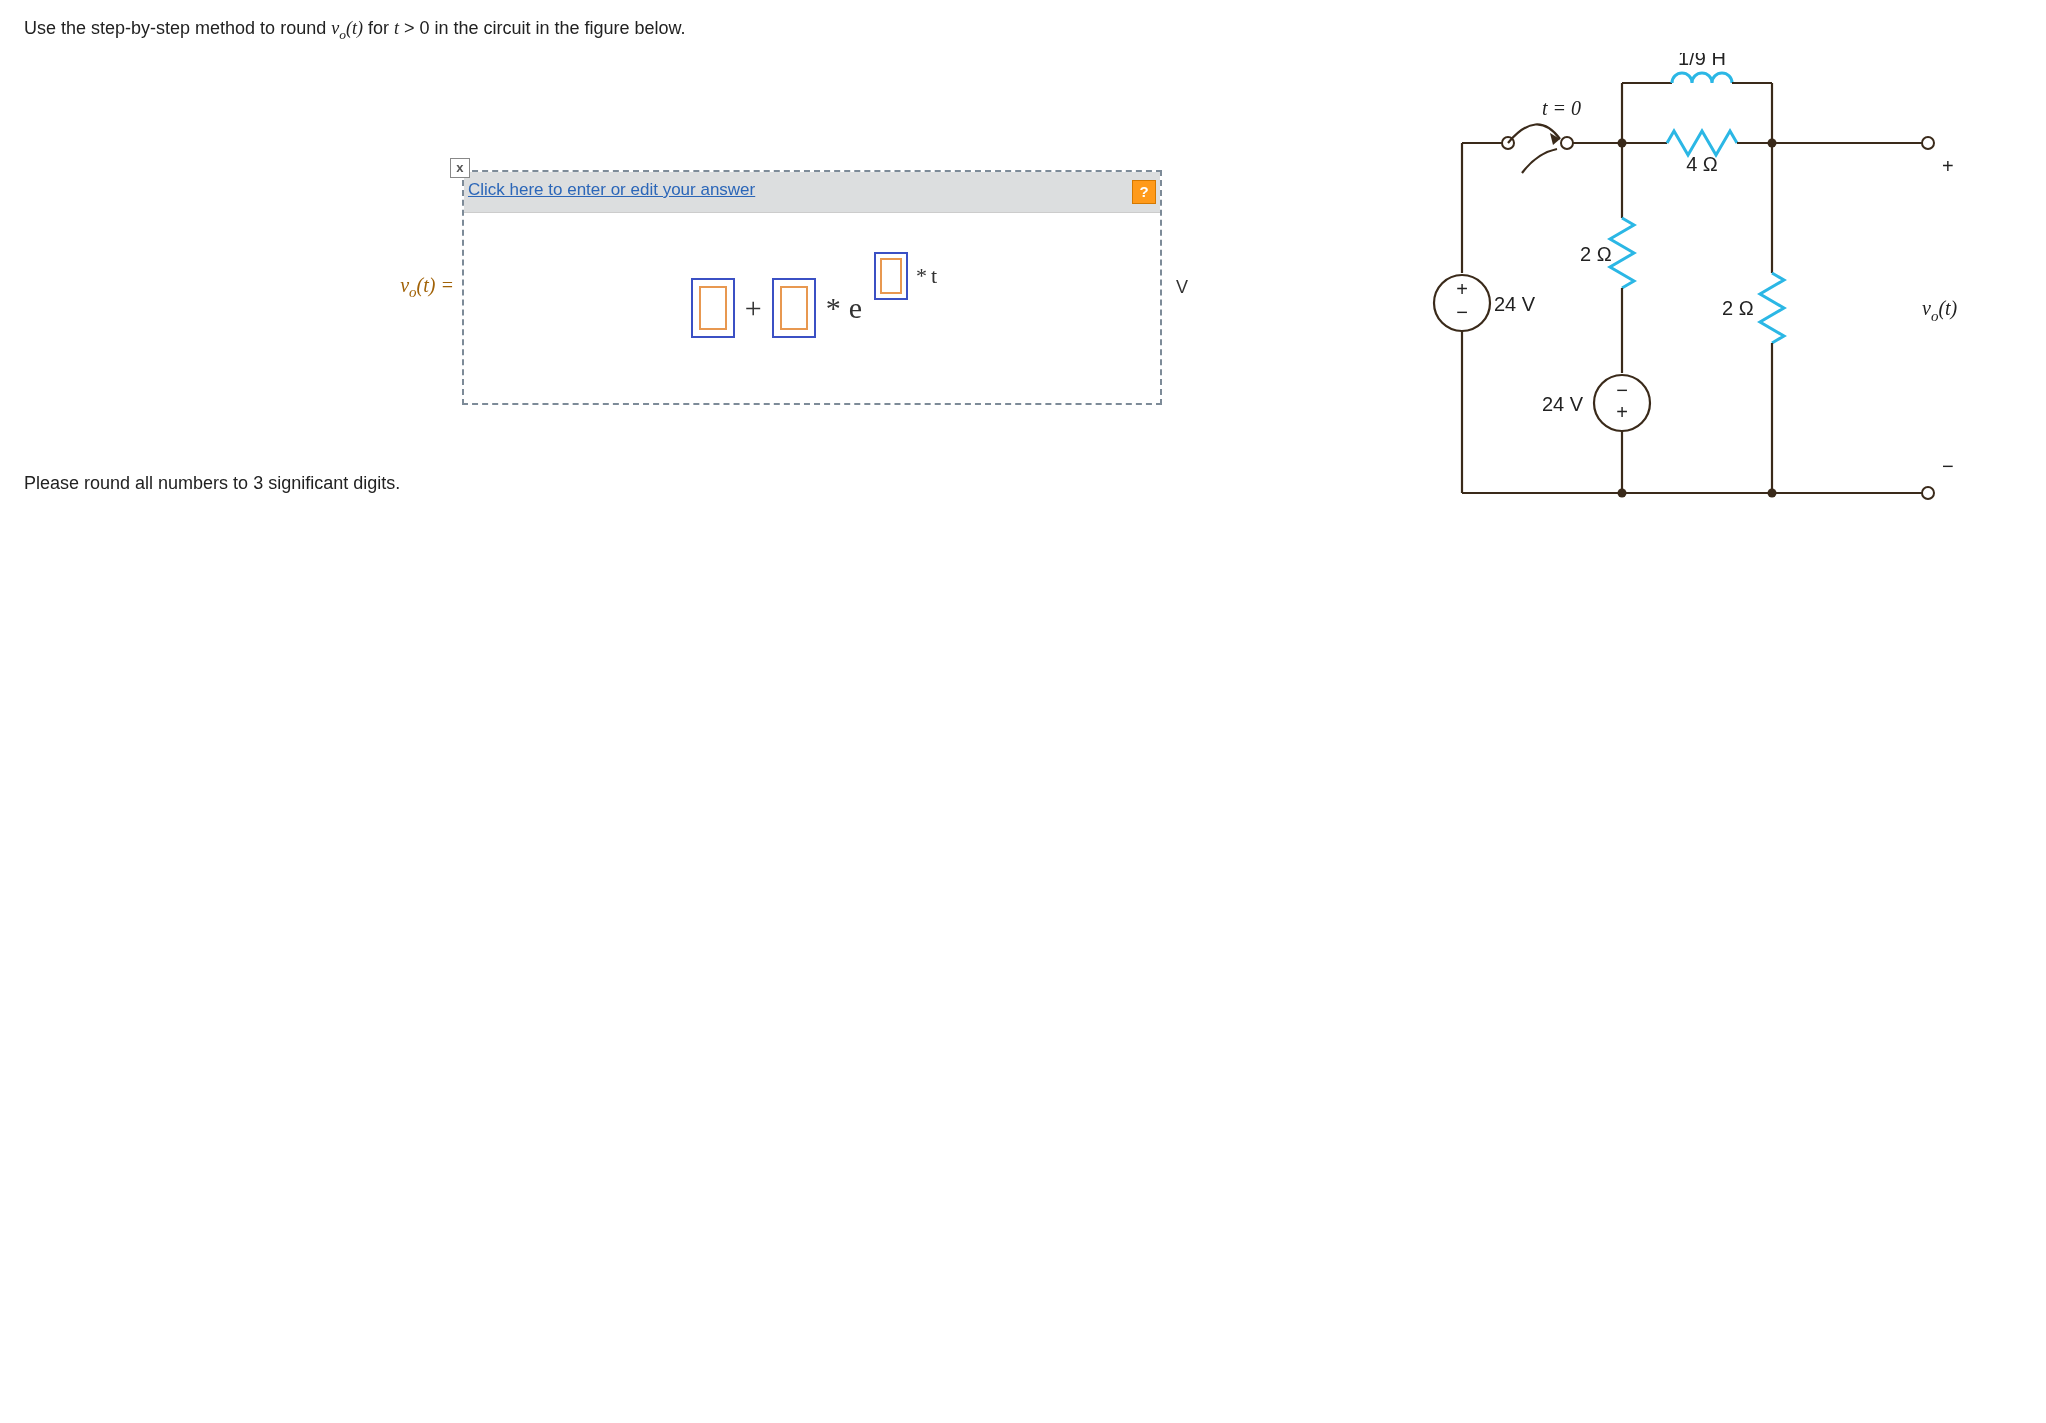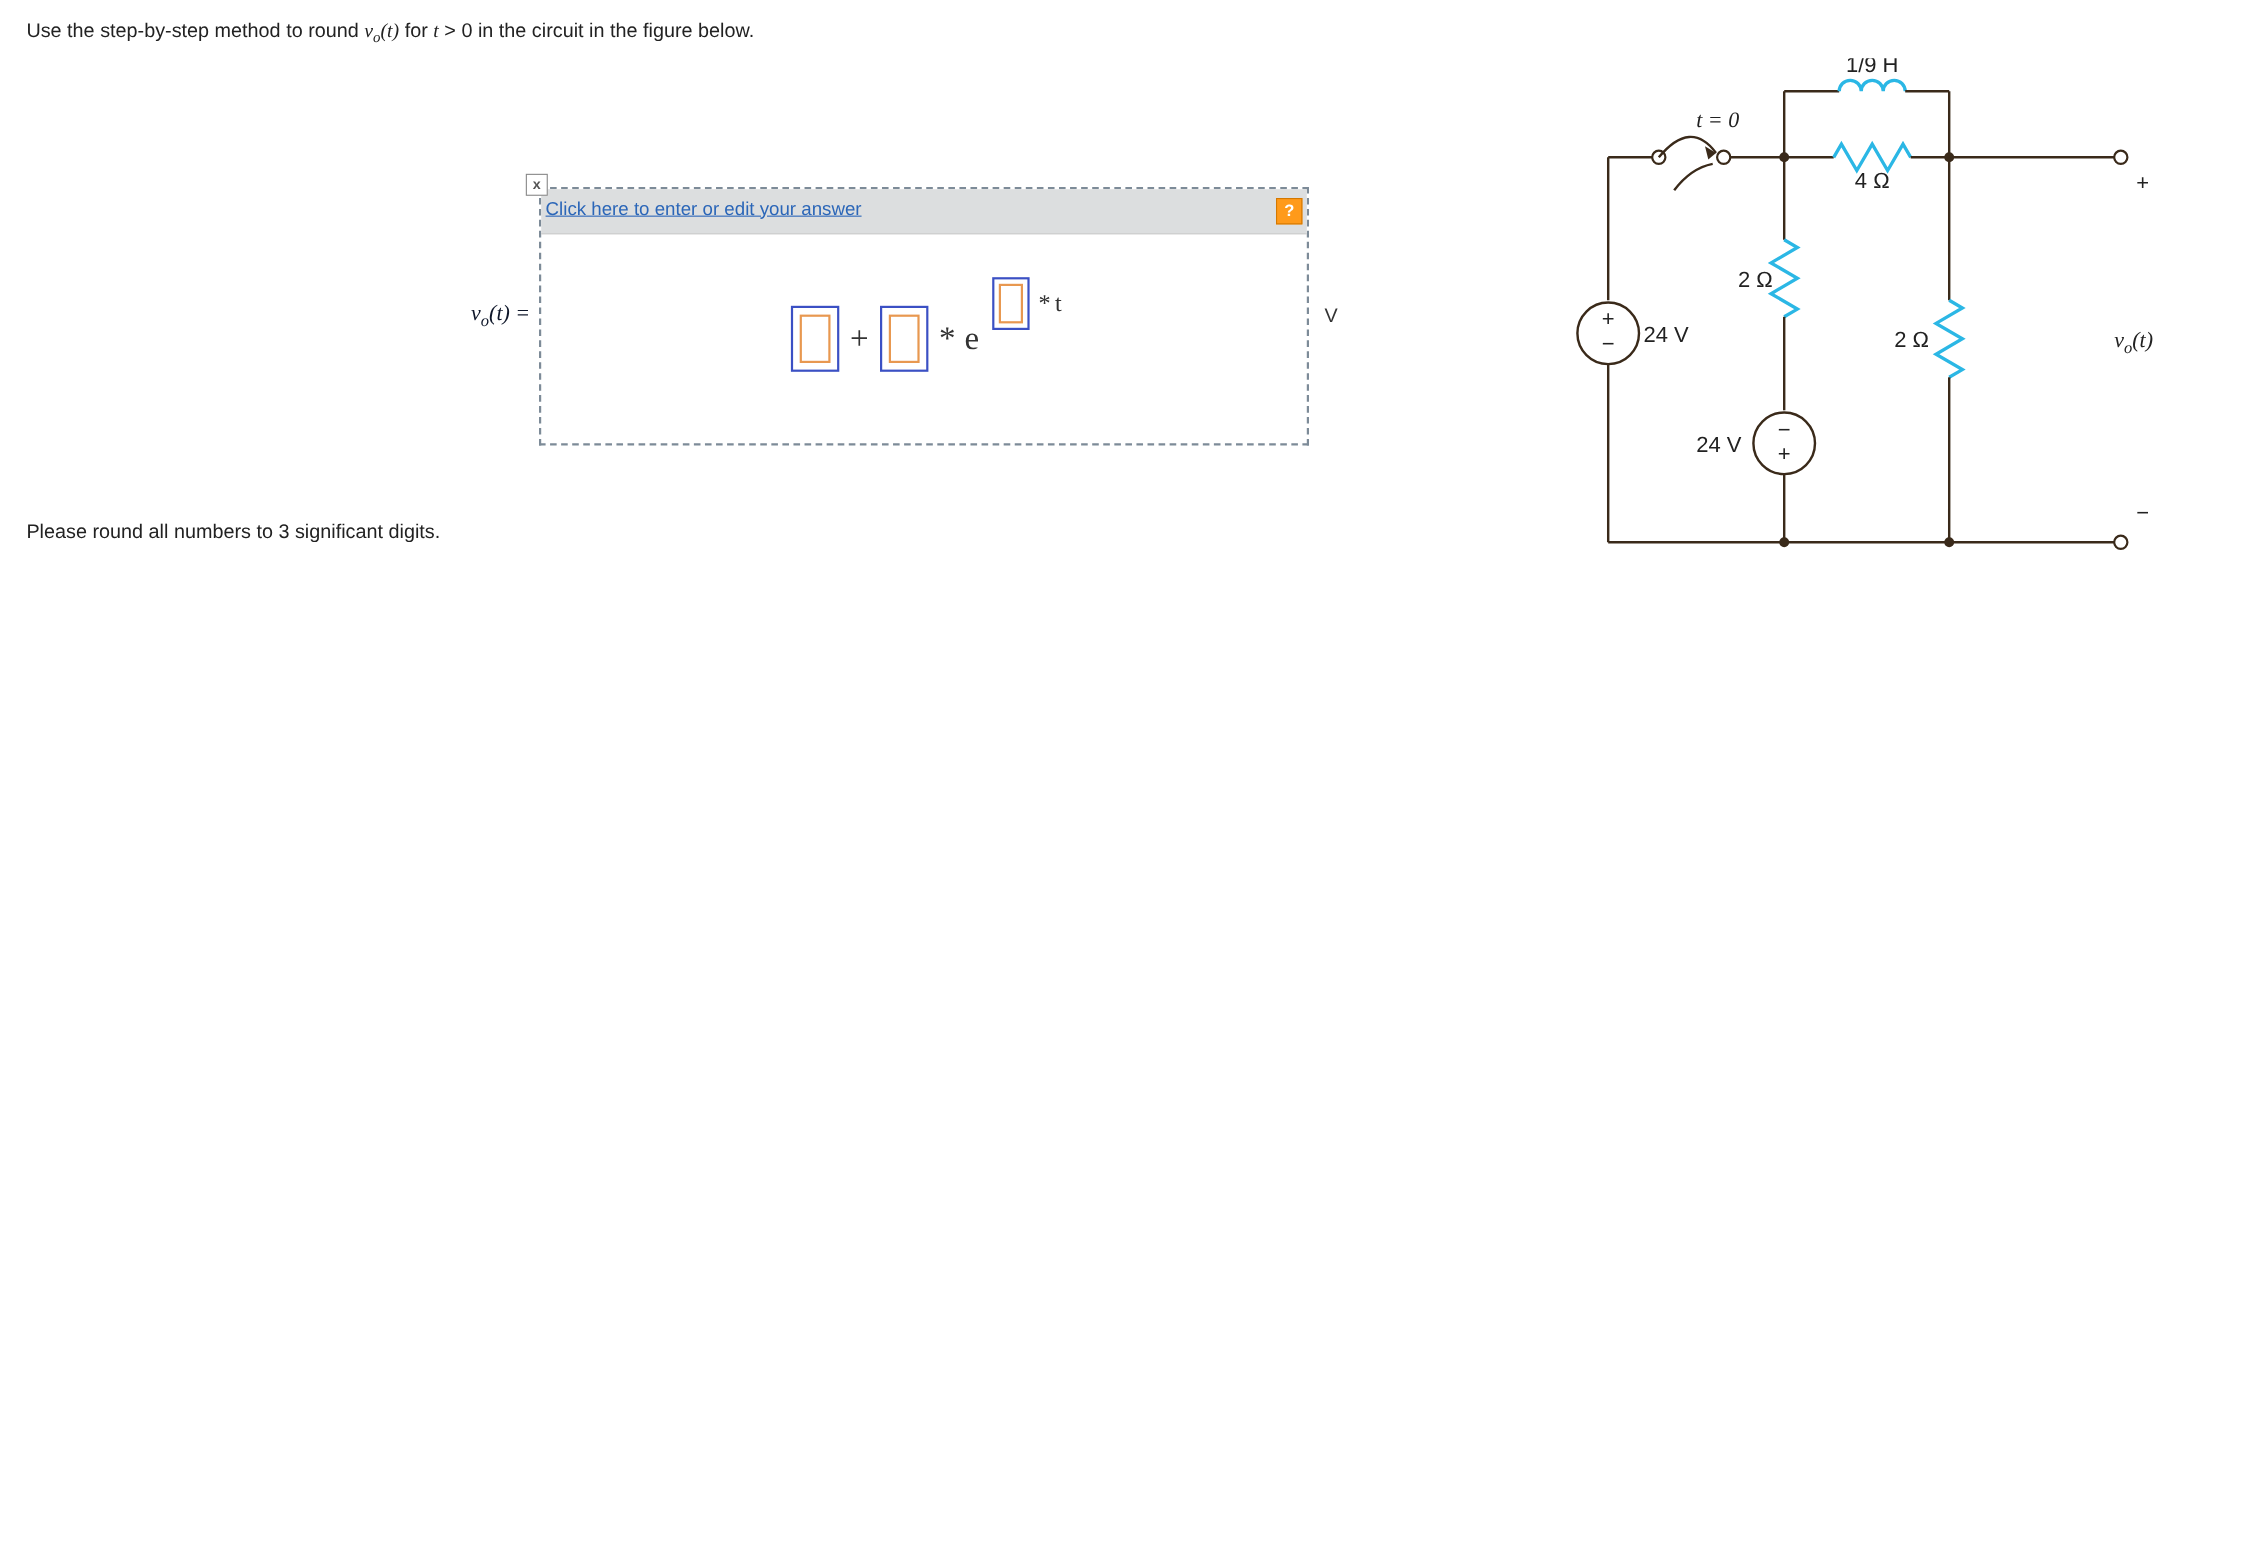--- a/index.html
+++ b/index.html
@@ -48,23 +48,22 @@
   .answer-row {
     display: flex;
     align-items: center;
     gap: 8px;
     margin-top: 28px;
   }
   .answer-label {
     font-size: 20px;
     font-family: "Times New Roman", serif;
     font-style: italic;
-    color: #0f172a;
+    color: #a16207;
     white-space: nowrap;
-    margin-left: 28px;
   }
   .answer-box {
     border: 2px dashed #7d8b98;
     width: 700px;
     box-sizing: border-box;
     background: #fff;
     position: relative;
   }
   .answer-header {
     background: #dcdedf;

